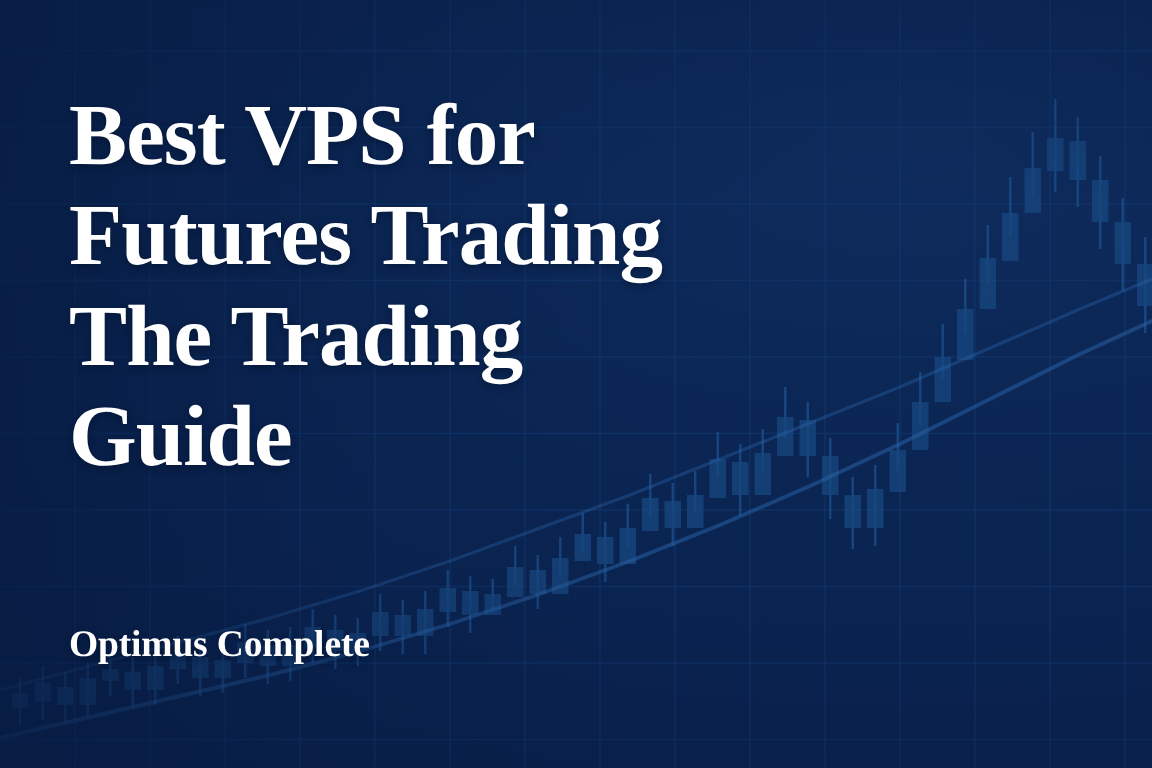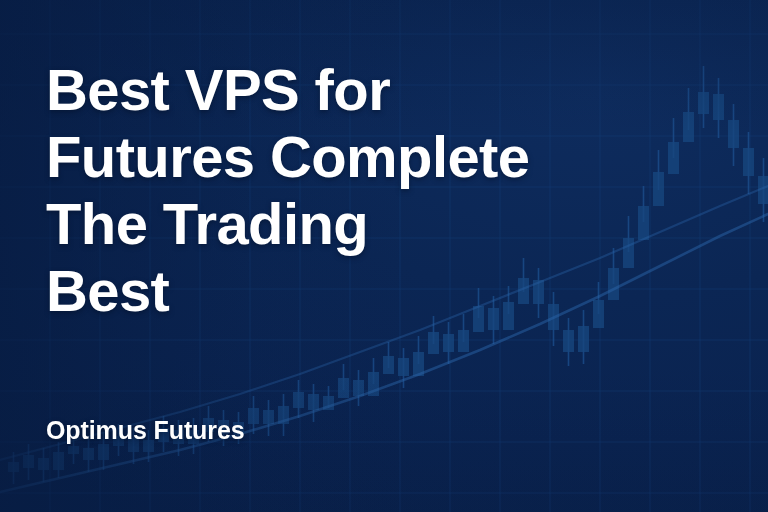--- a/index.html
+++ b/index.html
@@ -6,21 +6,21 @@
     margin: 0;
     padding: 0;
     background: #0a2350;
   }
   #card {
     position: relative;
     width: 768px;
     height: 512px;
     overflow: hidden;
     background: #0a2350;
-    font-family: Liberation Sans, sans-serif;
+    font-family: Liberation Serif, serif;
   }
   .layer {
     position: absolute;
     top: 0; left: 0;
     width: 768px;
     height: 512px;
   }
   #bg-base {
     background:
       radial-gradient(115% 95% at 78% 18%, #0e2c5e 0%, #0b2654 42%, #0a2350 72%, #09204a 100%);
@@ -314,20 +314,20 @@
       </g>
     <path id="trend-2" fill="none" stroke-width="2.2" stroke-linecap="round" stroke-linejoin="round" d="M0 460 L60 444 L120 428 L180 412 L240 394 L300 374 L360 352 L420 330 L480 306 L540 282 L600 258 L660 232 L720 206 L768 186" stroke="#2a63a8" opacity="0.38"></path>
     <path id="trend-1" fill="none" stroke-width="2.6" stroke-linecap="round" stroke-linejoin="round" d="M0 492 L60 478 L120 464 L180 450 L240 434 L300 416 L360 396 L420 374 L480 350 L540 324 L600 296 L660 266 L720 236 L768 214" stroke="#2a63a8" opacity="0.50"></path>
   </svg>
 
   <div id="vignette" class="layer"></div>
 
   <div id="content">
     <h1 id="headline">
         <span class="ln">Best VPS for</span>
-        <span class="ln">Futures Complete</span>
+        <span class="ln">Futures Trading</span>
         <span class="ln">The Trading</span>
-        <span class="ln">Best</span>
+        <span class="ln">Guide</span>
       </h1>
-    <p id="byline">Optimus Futures</p>
+    <p id="byline">Optimus Complete</p>
   </div>
 
 </div>
 
 </body></html>

